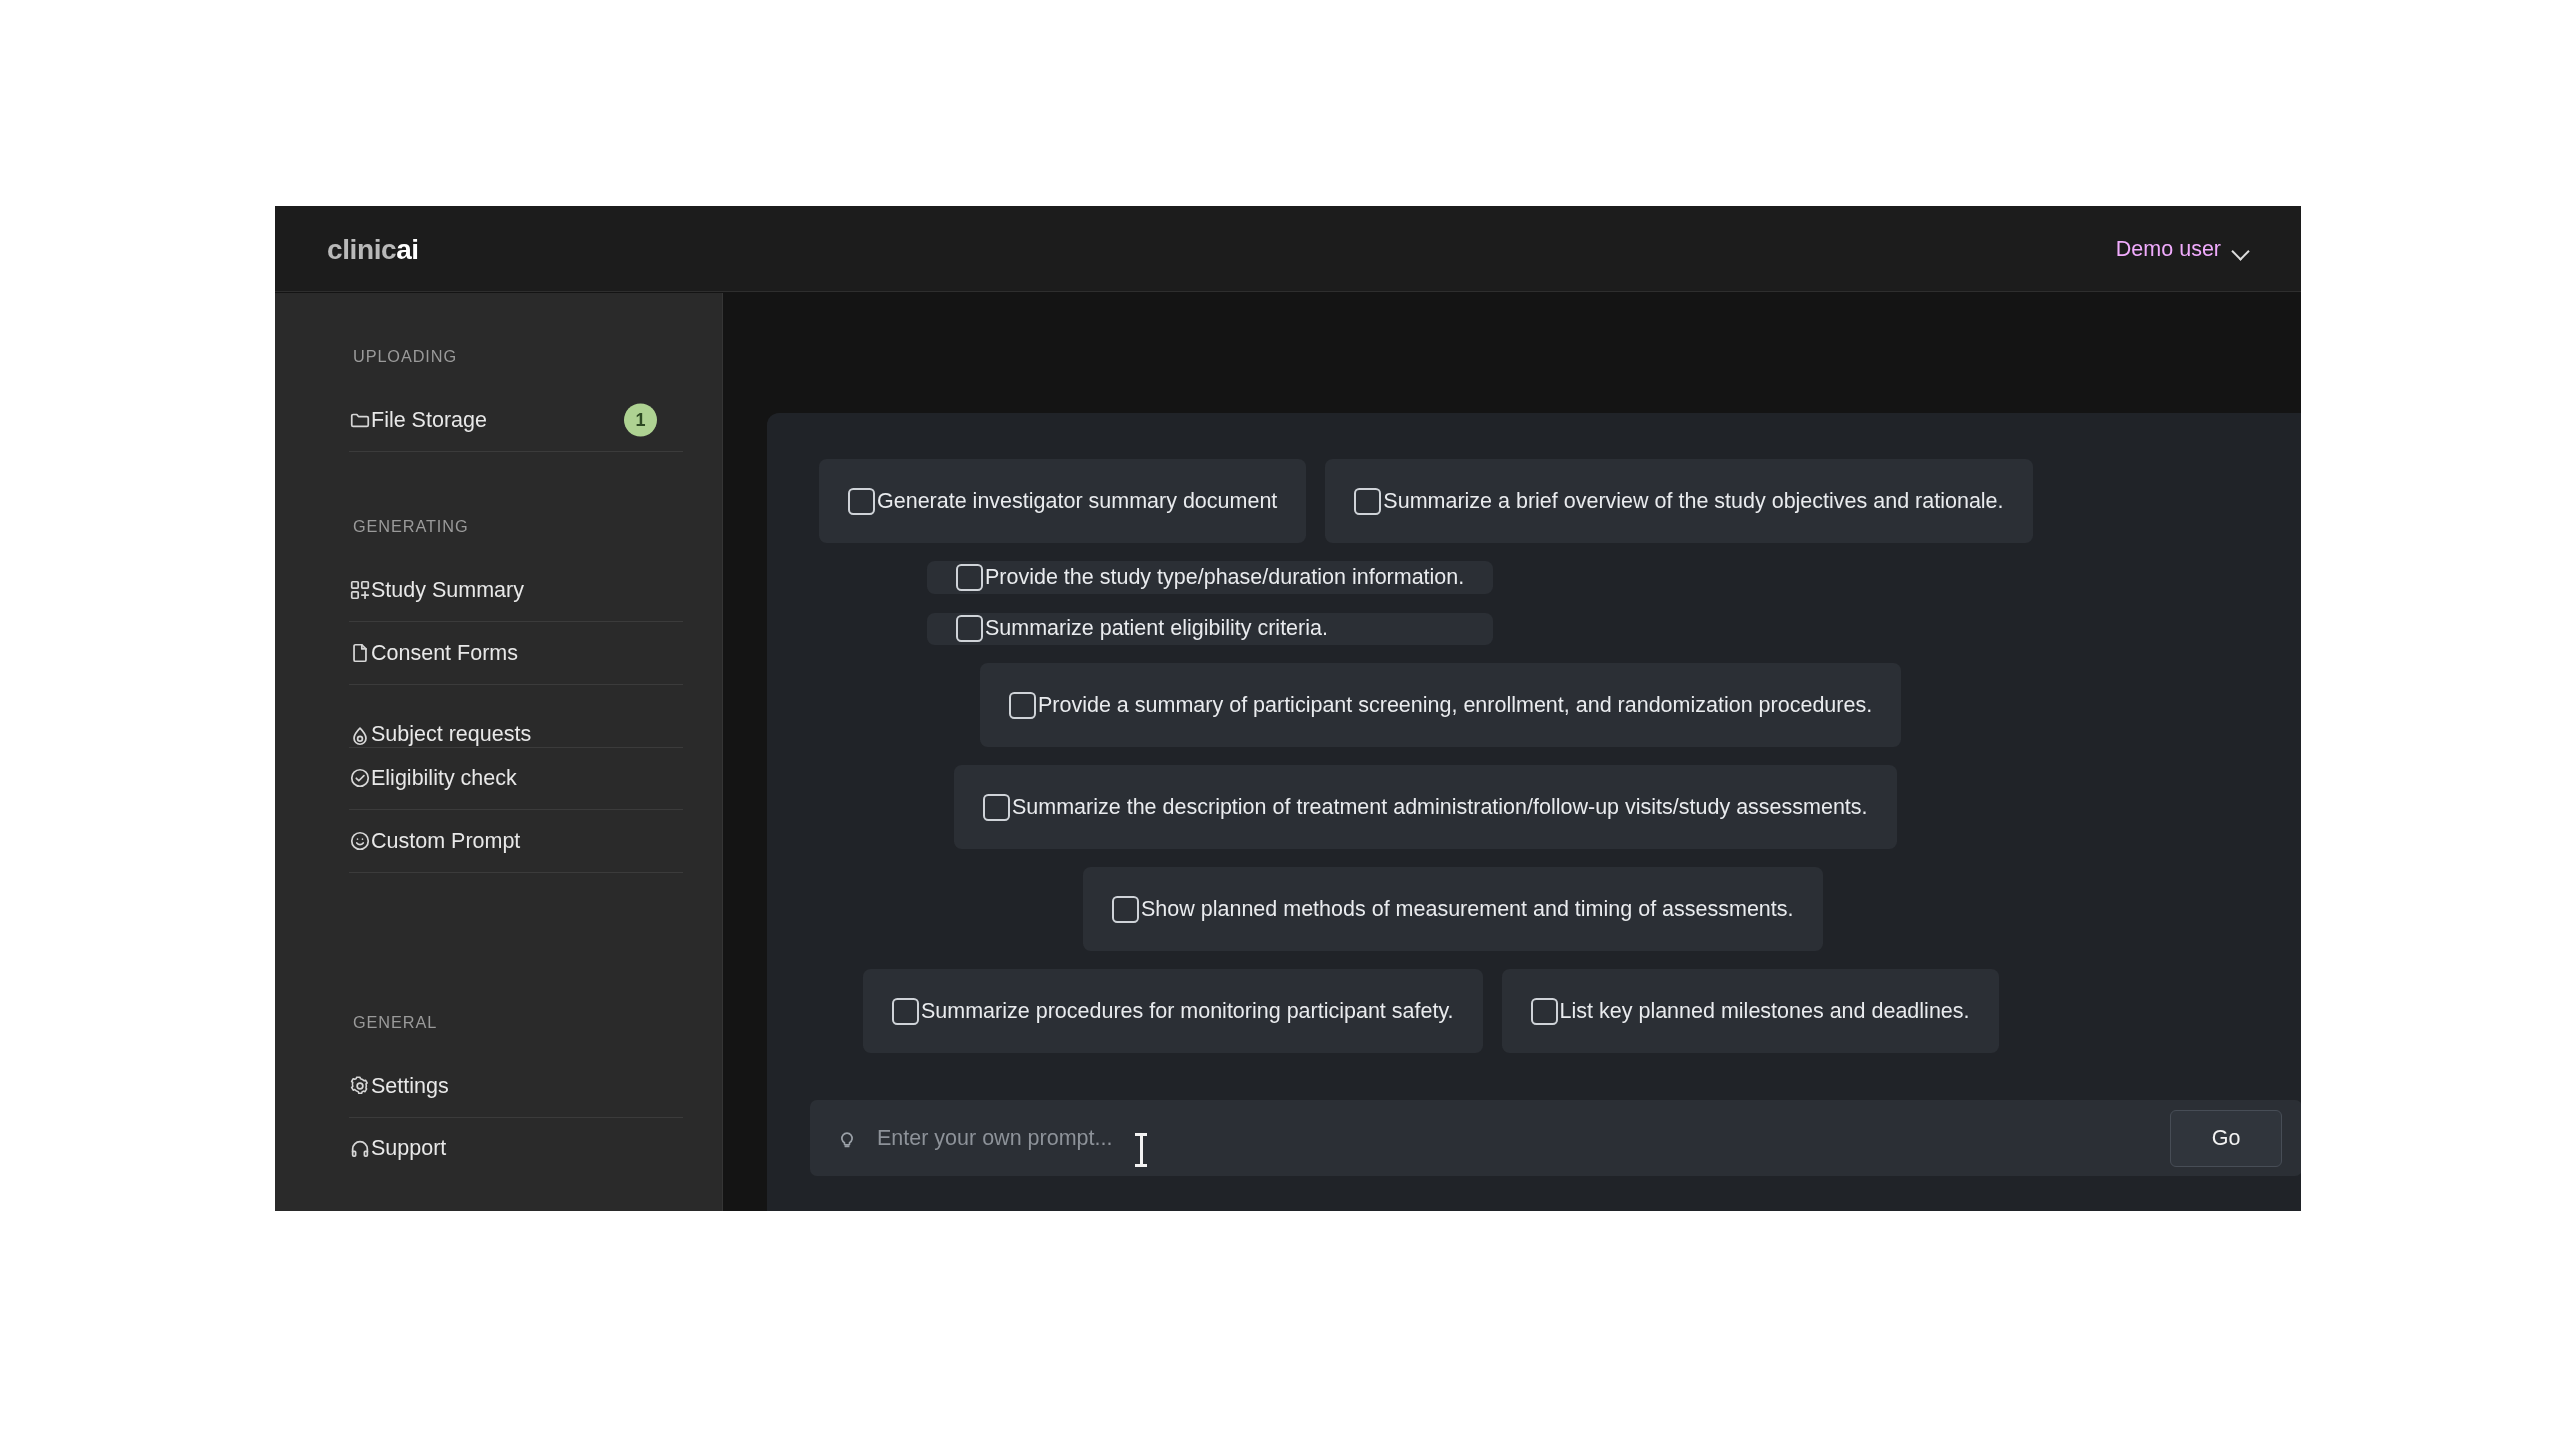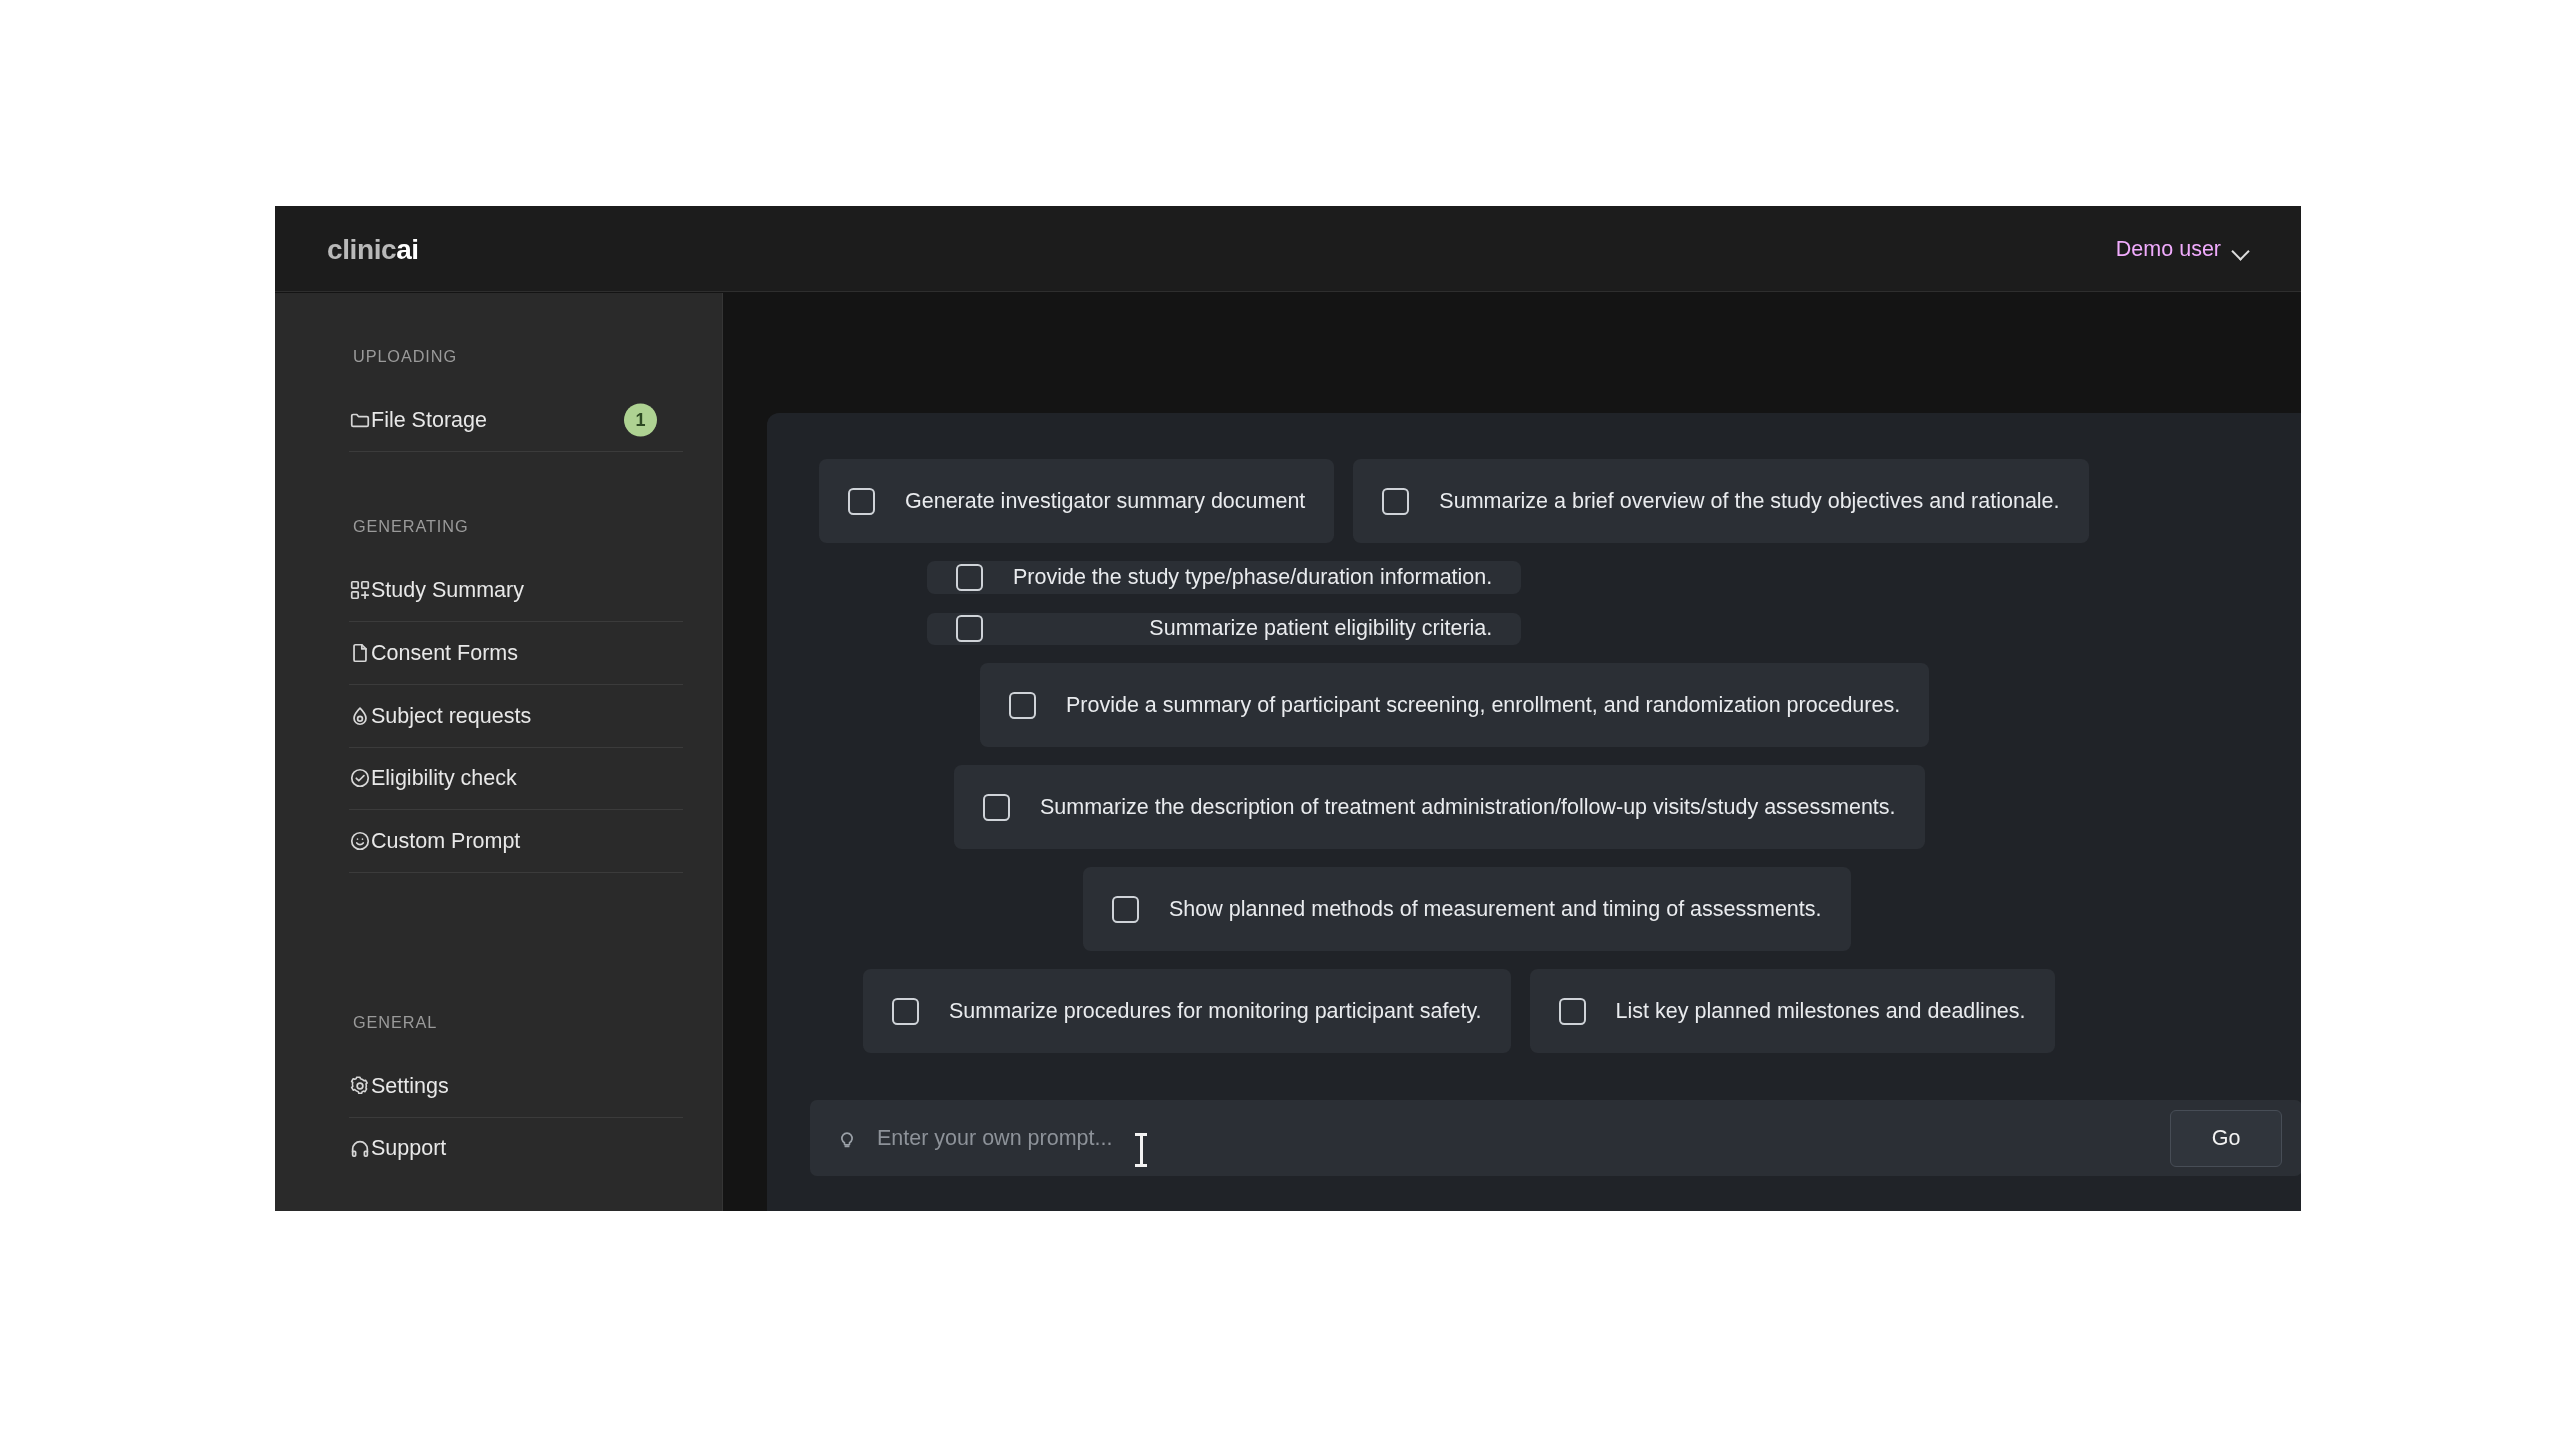--- a/index.html
+++ b/index.html
@@ -152,24 +152,23 @@
     display: flex;
     gap: 19px;
     height: 84px;
   }
   .chip {
     background: #2b2f35;
     border-radius: 7.7px;
     height: 84px;
     display: flex;
     align-items: center;
-    gap: 30px;
+    gap: 2px;
     padding: 0 29px;
     cursor: pointer;
-    justify-content: space-between;
   }
   .cbox {
     width: 27px; height: 27px;
     border: 2.1px solid #cfd3d8;
     border-radius: 5.2px;
     flex: 0 0 auto;
     background: transparent;
   }
   .chip-text {
     font-size: 21.5px;
@@ -288,21 +287,21 @@
     <div class="nav-item" style="top:329px;">
       <span class="nav-ico">
         <svg viewBox="0 0 24 24" fill="none" stroke="#d6d6d6" stroke-width="1.9" stroke-linecap="round" stroke-linejoin="round">
           <path d="M14 3H7a1.5 1.5 0 0 0-1.5 1.5v15A1.5 1.5 0 0 0 7 21h10a1.5 1.5 0 0 0 1.5-1.5V7.5z"></path>
           <path d="M14 3v4.5h4.5"></path>
         </svg>
       </span>
       <span class="nav-label">Consent Forms</span>
     </div>
 
-    <div class="nav-item" style="top:392px;">
+    <div class="nav-item" style="top:392px;align-items:flex-end;">
       <span class="nav-ico">
         <svg viewBox="0 0 24 24" fill="none" stroke="#d6d6d6" stroke-width="1.9" stroke-linecap="round" stroke-linejoin="round">
           <path d="M12 3.5S5.5 10 5.5 14.5a6.5 6.5 0 0 0 13 0C18.5 10 12 3.5 12 3.5z"></path>
           <circle cx="12" cy="15" r="2.6"></circle>
         </svg>
       </span>
       <span class="nav-label">Subject requests</span>
     </div>
 
     <div class="nav-item" style="top:454px;">

